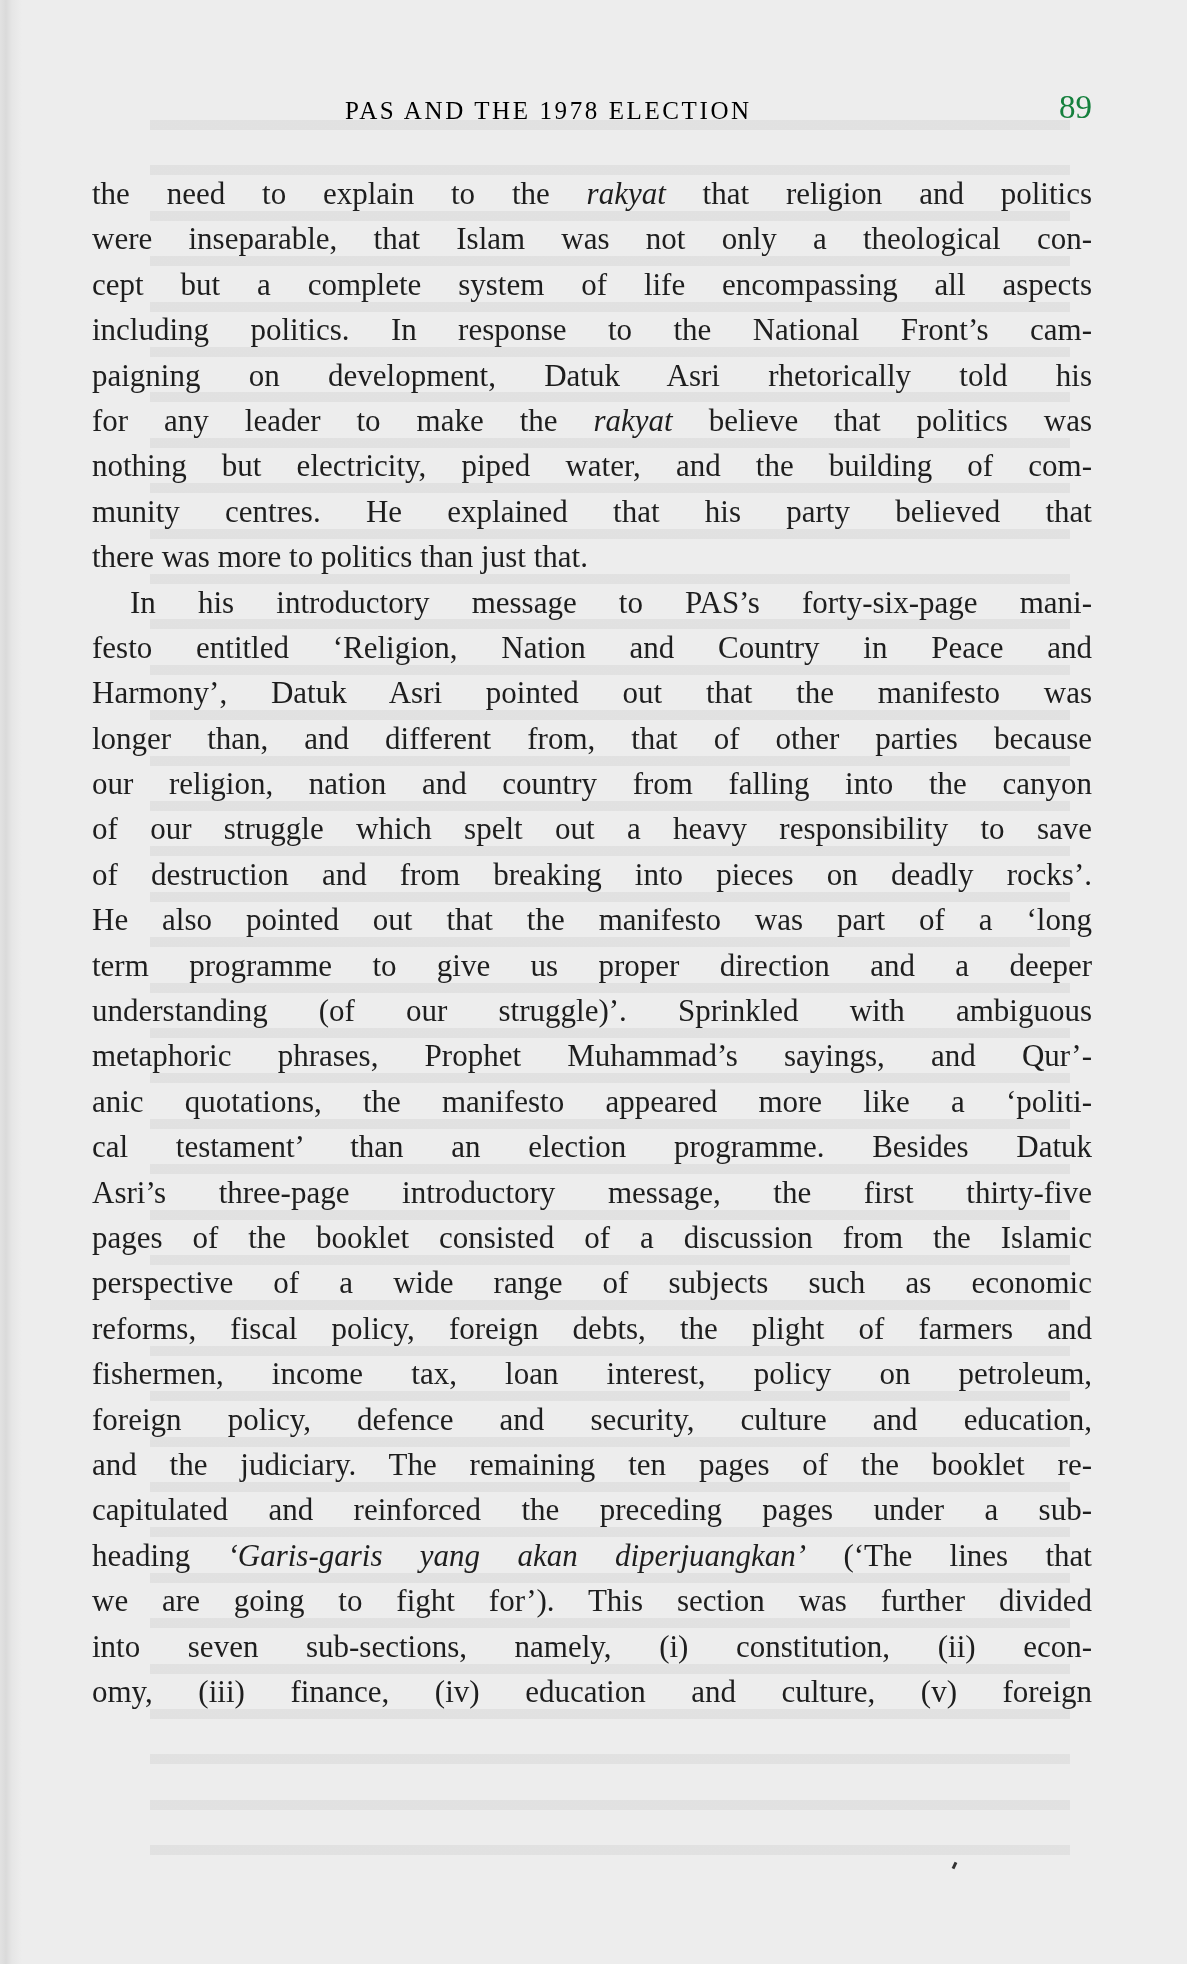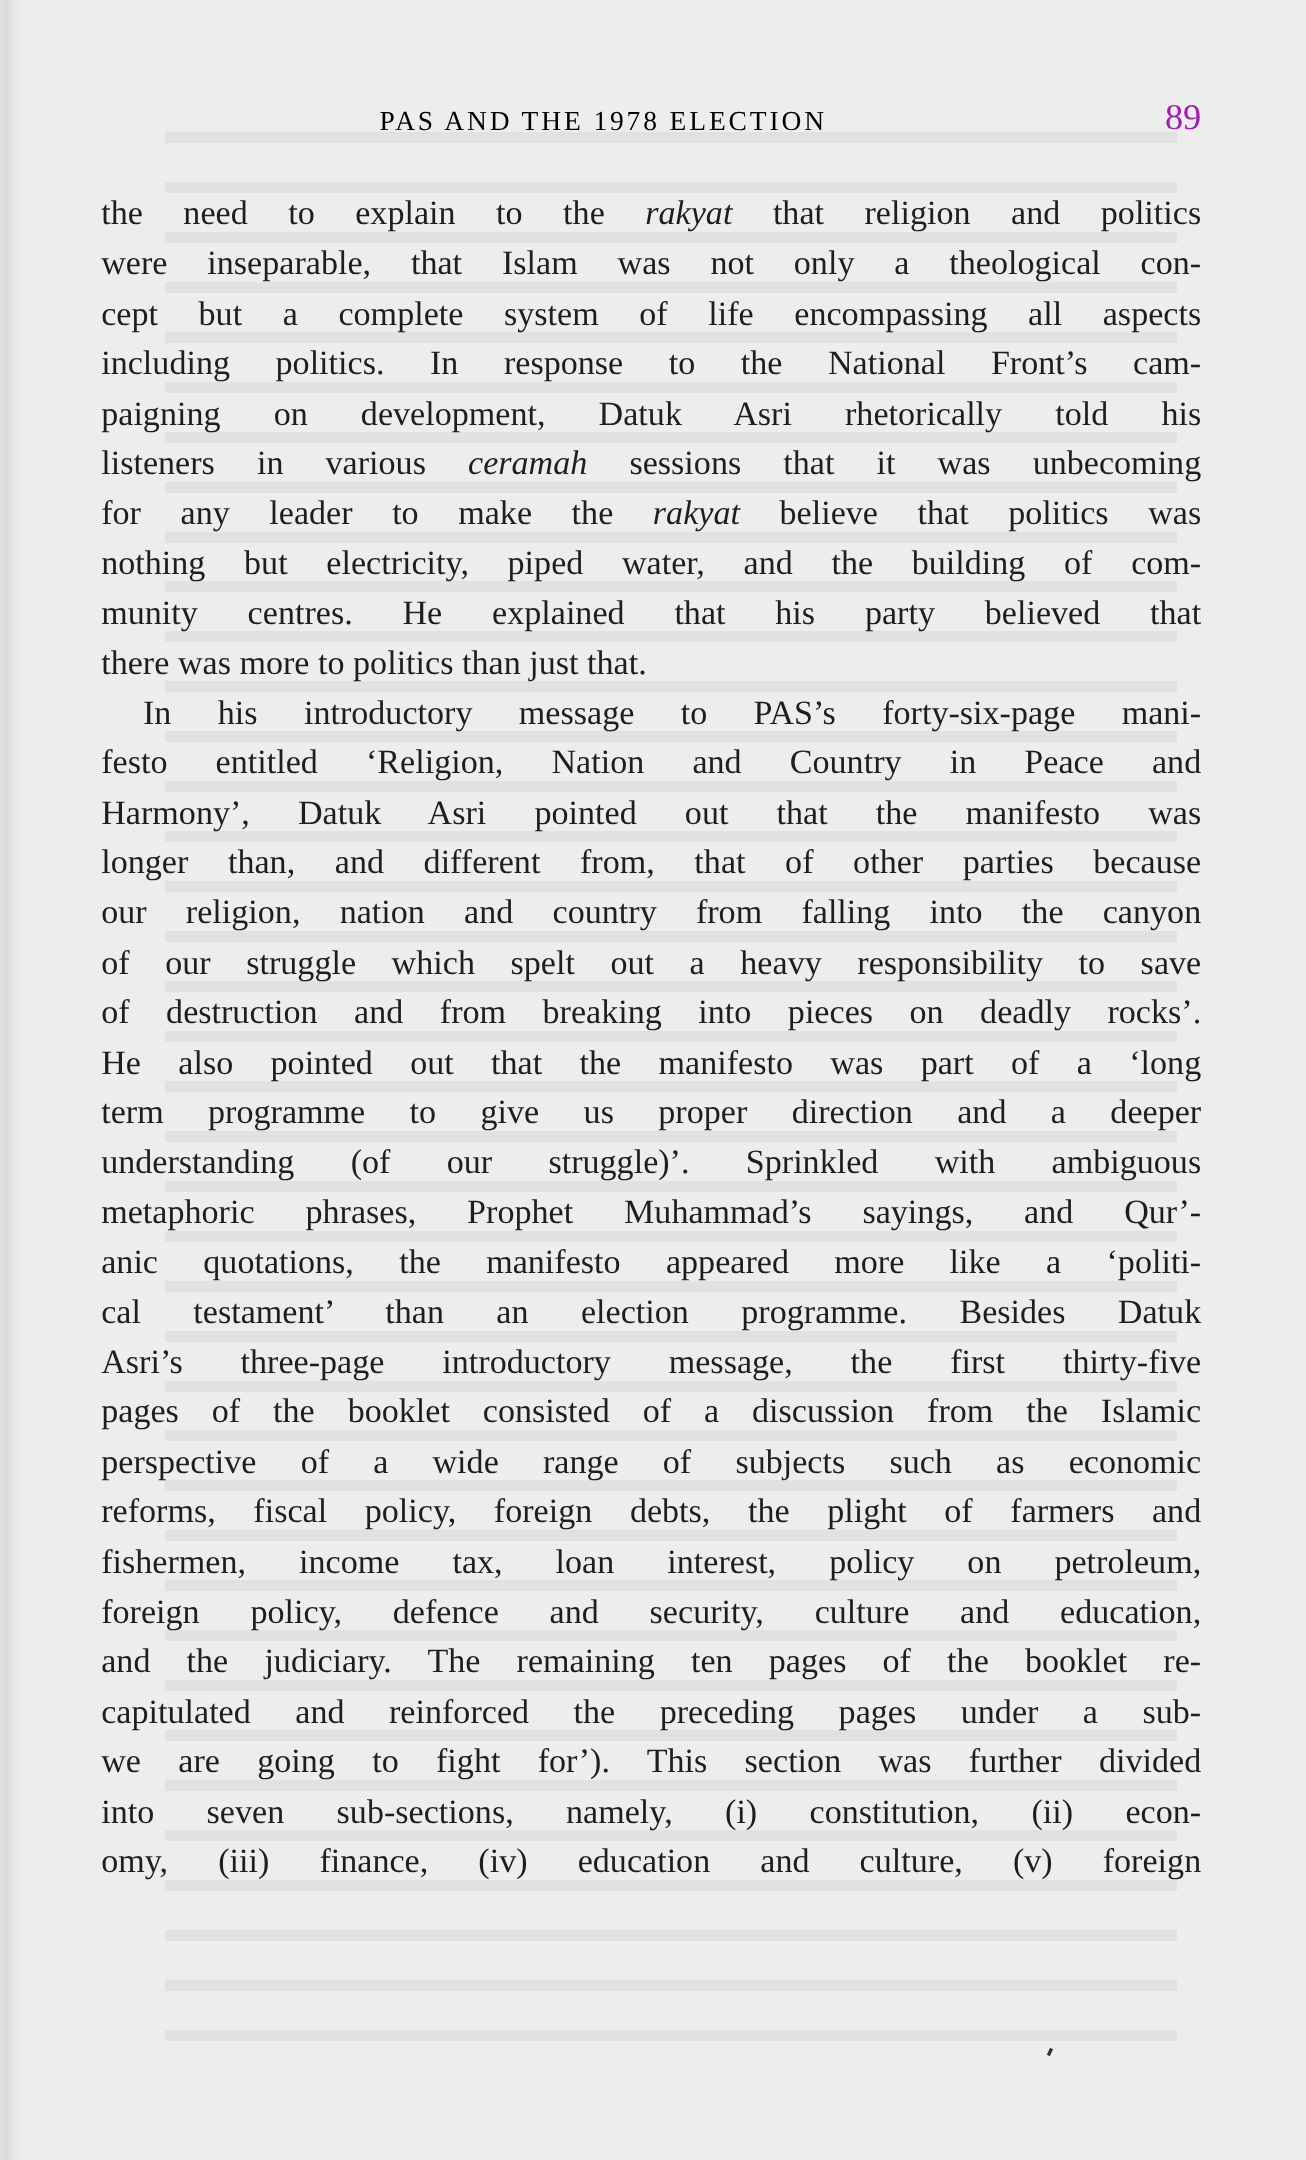--- a/index.html
+++ b/index.html
@@ -19,21 +19,21 @@
     opacity: 0.05; pointer-events: none;
     background: repeating-linear-gradient(to bottom, transparent 0px, transparent 24px, #000 24px, #000 34px, transparent 34px, transparent 45.4px);
   }
   .running-head {
     position: absolute; left: 345px; top: 97px; width: 490px;
     font-size: 25px; letter-spacing: 2.6px; white-space: nowrap;
     color: #000000;
   }
   .page-number {
     position: absolute; right: 95px; top: 89px;
-    font-size: 33px; color: #a21caf;
+    font-size: 33px; color: #15803d;
   }
   .body-text {
     position: absolute; left: 92px; top: 171px; width: 1000px;
   }
   .line {
     display: block; height: 45.4px; line-height: 45.4px;
     font-size: 31px; white-space: nowrap;
     text-align: justify; text-align-last: justify;
   }
   .line.indent { padding-left: 38px; }
@@ -53,21 +53,20 @@
 <div class="running-head">PAS AND THE 1978 ELECTION</div>
 <div class="page-number">89</div>
 
 <div class="body-text">
   <div id="para-0">
       <div class="line"><span>the need to explain to the </span><i>rakyat</i><span> that religion and politics</span></div>
       <div class="line"><span>were inseparable, that Islam was not only a theological con-</span></div>
       <div class="line"><span>cept but a complete system of life encompassing all aspects</span></div>
       <div class="line"><span>including politics. In response to the National Front’s cam-</span></div>
       <div class="line"><span>paigning on development, Datuk Asri rhetorically told his</span></div>
-      <div class="line"><span>listeners in various </span><i>ceramah</i><span> sessions that it was unbecoming</span></div>
       <div class="line"><span>for any leader to make the </span><i>rakyat</i><span> believe that politics was</span></div>
       <div class="line"><span>nothing but electricity, piped water, and the building of com-</span></div>
       <div class="line"><span>munity centres. He explained that his party believed that</span></div>
       <div class="line last"><span>there was more to politics than just that.</span></div>
     </div>
   <div id="para-1">
       <div class="line indent"><span>In his introductory message to PAS’s forty-six-page mani-</span></div>
       <div class="line"><span>festo entitled ‘Religion, Nation and Country in Peace and</span></div>
       <div class="line"><span>Harmony’, Datuk Asri pointed out that the manifesto was</span></div>
       <div class="line"><span>longer than, and different from, that of other parties because</span></div>
@@ -81,19 +80,20 @@
       <div class="line"><span>anic quotations, the manifesto appeared more like a ‘politi-</span></div>
       <div class="line"><span>cal testament’ than an election programme. Besides Datuk</span></div>
       <div class="line"><span>Asri’s three-page introductory message, the first thirty-five</span></div>
       <div class="line"><span>pages of the booklet consisted of a discussion from the Islamic</span></div>
       <div class="line"><span>perspective of a wide range of subjects such as economic</span></div>
       <div class="line"><span>reforms, fiscal policy, foreign debts, the plight of farmers and</span></div>
       <div class="line"><span>fishermen, income tax, loan interest, policy on petroleum,</span></div>
       <div class="line"><span>foreign policy, defence and security, culture and education,</span></div>
       <div class="line"><span>and the judiciary. The remaining ten pages of the booklet re-</span></div>
       <div class="line"><span>capitulated and reinforced the preceding pages under a sub-</span></div>
+      <div class="line"><span>heading </span><i>‘Garis-garis yang akan diperjuangkan’</i><span> (‘The lines that</span></div>
       <div class="line"><span>we are going to fight for’). This section was further divided</span></div>
       <div class="line"><span>into seven sub-sections, namely, (i) constitution, (ii) econ-</span></div>
       <div class="line"><span>omy, (iii) finance, (iv) education and culture, (v) foreign</span></div>
     </div>
 </div>
 
 <div class="speck"></div>
 
 </body></html>

